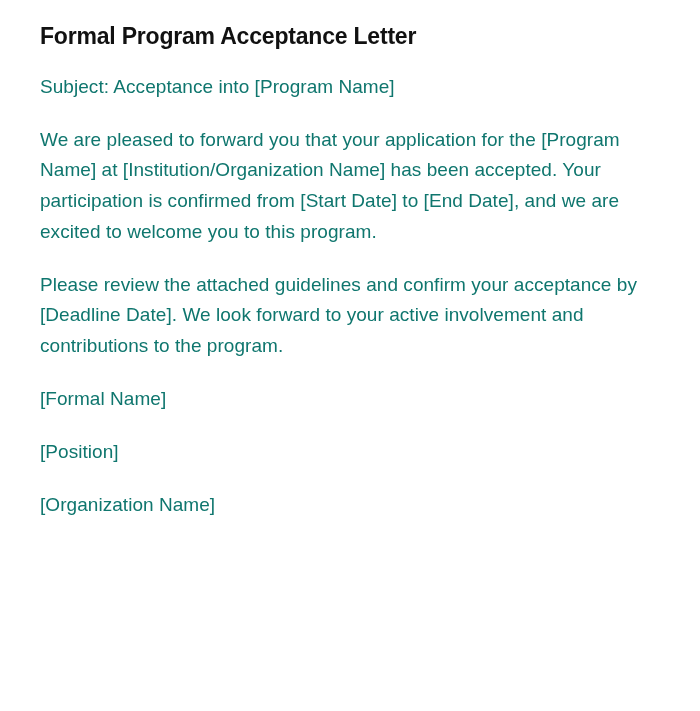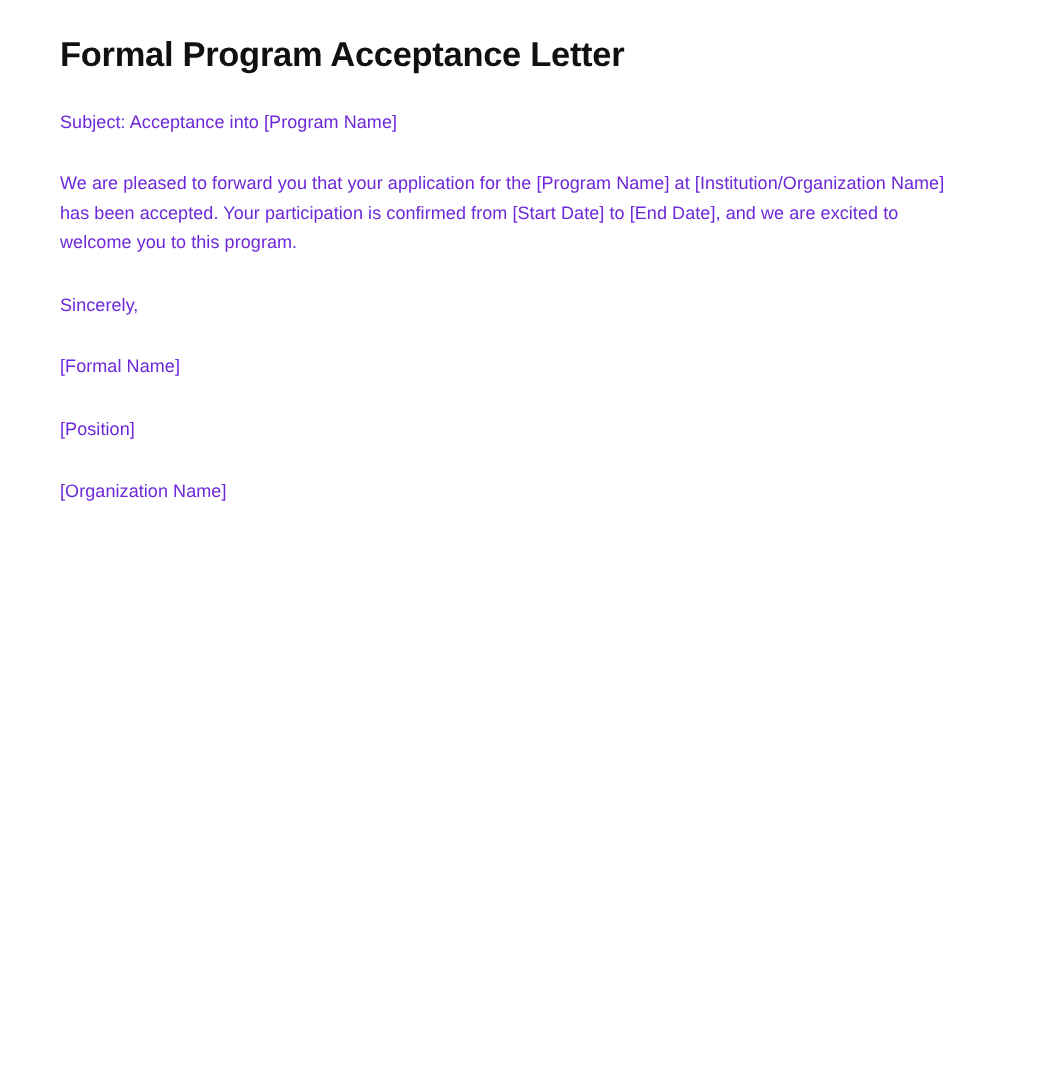--- a/index.html
+++ b/index.html
@@ -23,35 +23,35 @@
   }
   .doc-title {
     font-size: 23px;
     font-weight: bold;
     line-height: 1.3;
     margin: 0 0 20px 0;
     letter-spacing: -0.2px;
     color: #111111;
   }
   .para {
-    font-size: 12px;
+    font-size: 19px;
     line-height: 1.62;
     margin: 0 0 22px 0;
-    color: #6d28d9;
+    color: #0f766e;
     letter-spacing: 0.05px;
   }
   .para:last-child {
     margin-bottom: 0;
   }
 </style>
 </head>
 <body>
 
 <div class="page">
   <h1 class="doc-title">Formal Program Acceptance Letter</h1>
 
   <p class="para">Subject: Acceptance into [Program Name]</p>
   <p class="para">We are pleased to forward you that your application for the [Program Name] at [Institution/Organization Name] has been accepted. Your participation is confirmed from [Start Date] to [End Date], and we are excited to welcome you to this program.</p>
-  <p class="para">Sincerely,</p>
+  <p class="para">Please review the attached guidelines and confirm your acceptance by [Deadline Date]. We look forward to your active involvement and contributions to the program.</p>
   <p class="para">[Formal Name]</p>
   <p class="para">[Position]</p>
   <p class="para">[Organization Name]</p>
 </div>
 
 </body></html>

